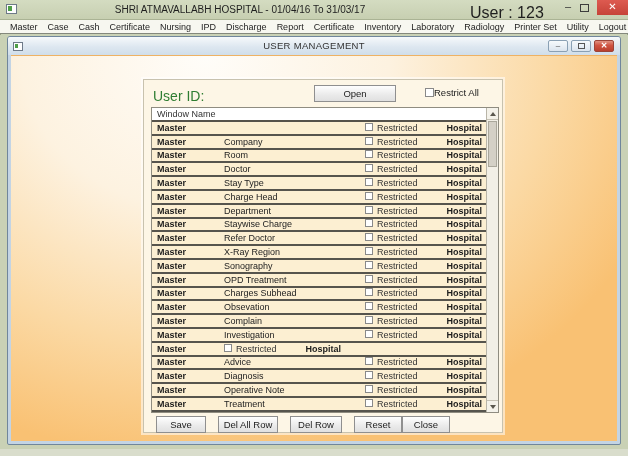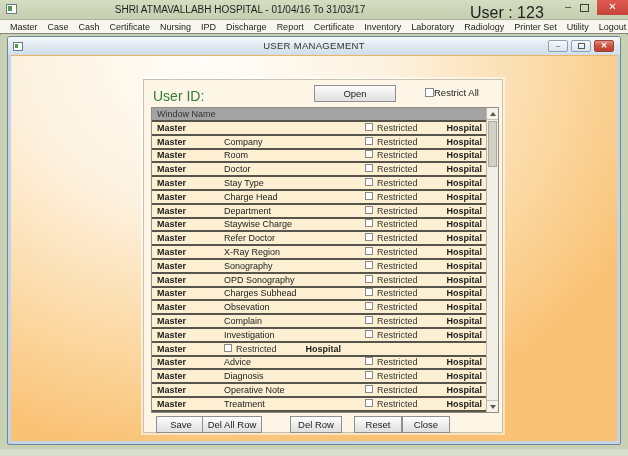--- a/index.html
+++ b/index.html
@@ -74,21 +74,21 @@
         font-size:9.5px; color:#1d1d1d; text-align:center; }
   .open-btn{ position:absolute; left:170px; top:5px; width:82px; height:17px; line-height:15px; }
   .restrict-all{ position:absolute; left:281px; top:7px; display:flex; align-items:center; }
   .cb{ width:9px; height:9px; background:#fff; border:1px solid #898989; flex:none; }
   .cb-text{ font-size:9.5px; color:#222; }
 
   
   .grid{ position:absolute; left:7px; top:27px; width:348px; height:306px;
          border:1px solid #8f8c80; background:#fbf2db; overflow:hidden; }
   .grid-header{ height:14px; display:flex; align-items:center; padding-left:5px;
-                font-size:9px; color:#333; background:#a3a3a3;
+                font-size:9px; color:#333; background:#ffffff;
                 border-bottom:2px solid #55524a; width:335px; }
   .trow{ height:13.8px; display:flex; align-items:center; width:335px;
          background:var(--row-peach,#fcefd2); border-bottom:2px solid #56544d; }
   .c-mod{ width:72px; padding-left:5px; font-weight:bold; font-size:9px; color:#1d1d1d; }
   .c-name{ flex:1; font-size:9px; color:#222; }
   .c-restrict{ width:76px; display:flex; gap:4px; }
   .c-restrict .cb{ width:8px; height:8px; }
   .cb-label{ font-size:9px; color:#333; }
   .c-scope{ width:46px; font-weight:bold; font-size:9px; text-align:right;
             padding-right:5px; color:#1d1d1d; }
@@ -102,21 +102,21 @@
   .tri-up{ width:0; height:0; border-left:3px solid transparent; border-right:3px solid transparent;
            border-bottom:4px solid #5a574e; }
   .tri-down{ width:0; height:0; border-left:3px solid transparent; border-right:3px solid transparent;
              border-top:4px solid #5a574e; }
   .sb-thumb{ position:absolute; left:1px; top:13px; width:9px; height:46px;
              background:#d4d0c6; border:1px solid #aaa79b; }
 
   
   .pbtn{ position:absolute; top:336px; height:17px; line-height:15px; }
   .pbtn.save{ left:12px; width:50px; }
-  .pbtn.delall{ left:58px; width:60px; }
+  .pbtn.delall{ left:74px; width:60px; }
   .pbtn.delrow{ left:146px; width:52px; }
   .pbtn.reset{ left:210px; width:48px; }
   .pbtn.closeb{ left:258px; width:48px; }
 </style>
 </head>
 <body>
 
 <div class="stage">
 
   <div class="titlebar">
@@ -297,21 +297,21 @@
               <span class="c-name">Sonography</span>
               <span class="c-restrict">
                 <span class="cb"></span>
                 <span class="cb-label">Restricted</span>
               </span>
               <span class="c-scope">Hospital</span>
             </div>
 
             <div class="trow">
               <span class="c-mod">Master</span>
-              <span class="c-name">OPD Sonography</span>
+              <span class="c-name">OPD Treatment</span>
               <span class="c-restrict">
                 <span class="cb"></span>
                 <span class="cb-label">Restricted</span>
               </span>
               <span class="c-scope">Hospital</span>
             </div>
 
             <div class="trow">
               <span class="c-mod">Master</span>
               <span class="c-name">Charges Subhead</span>

